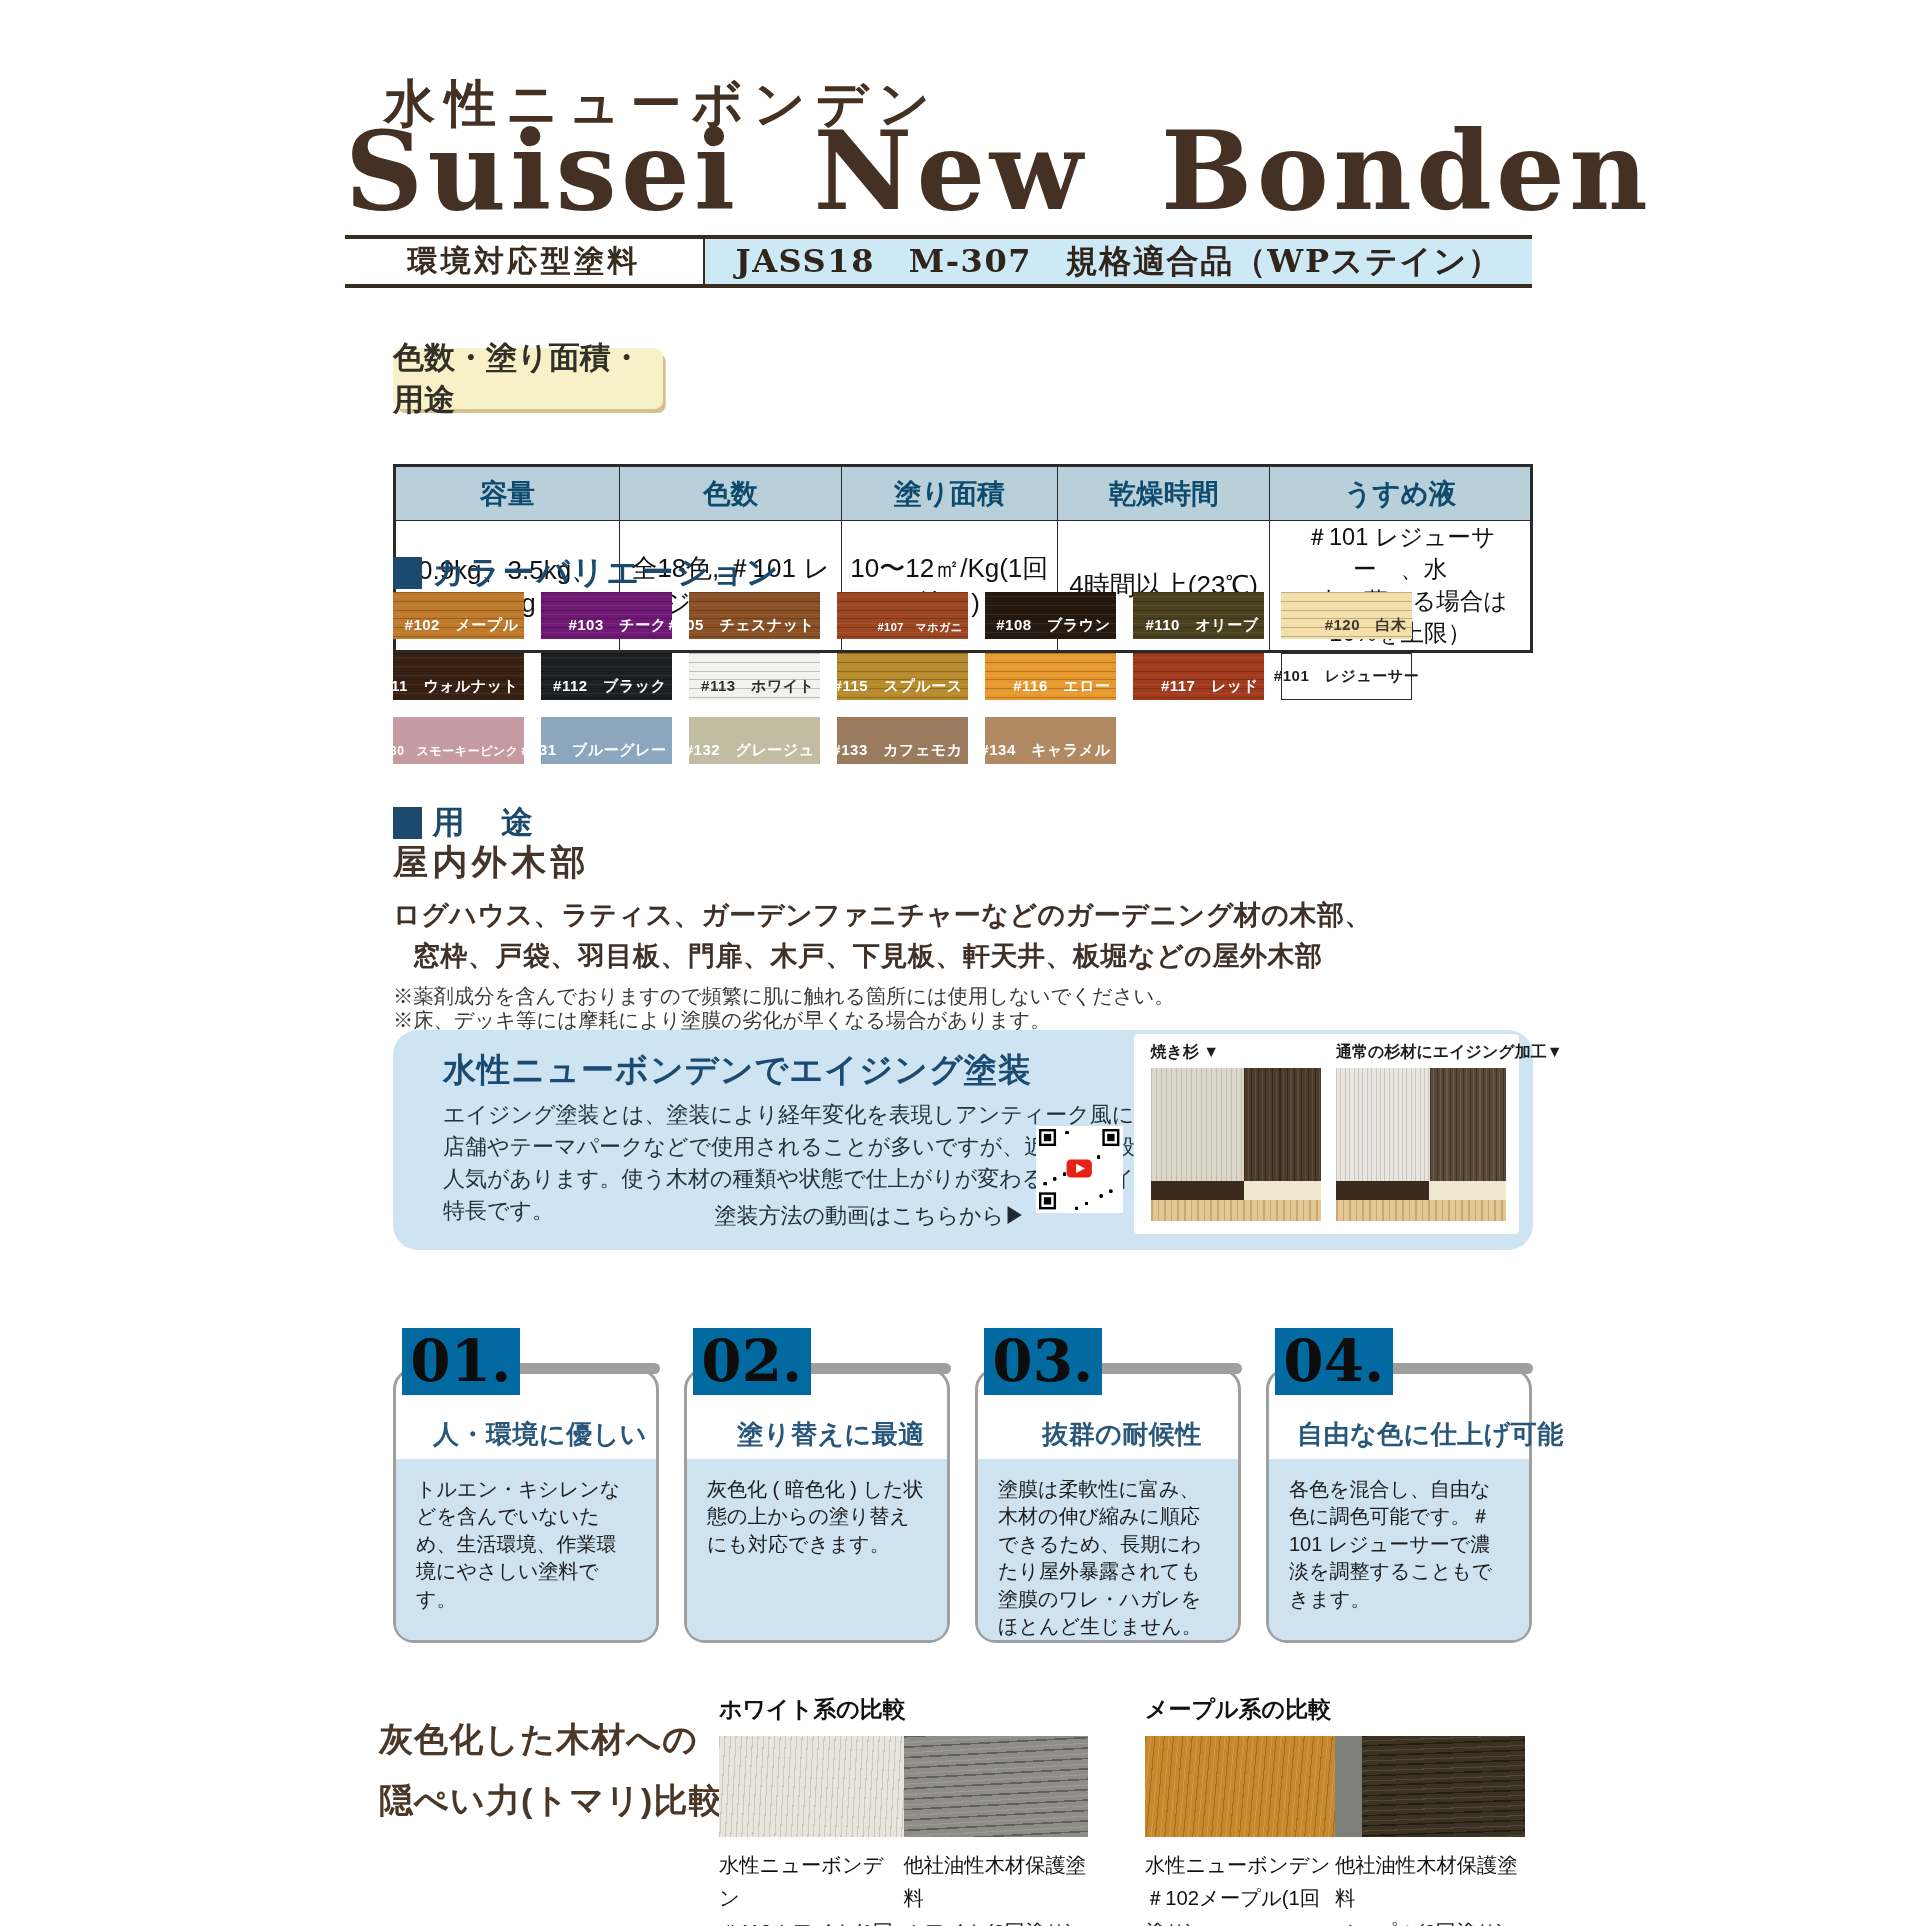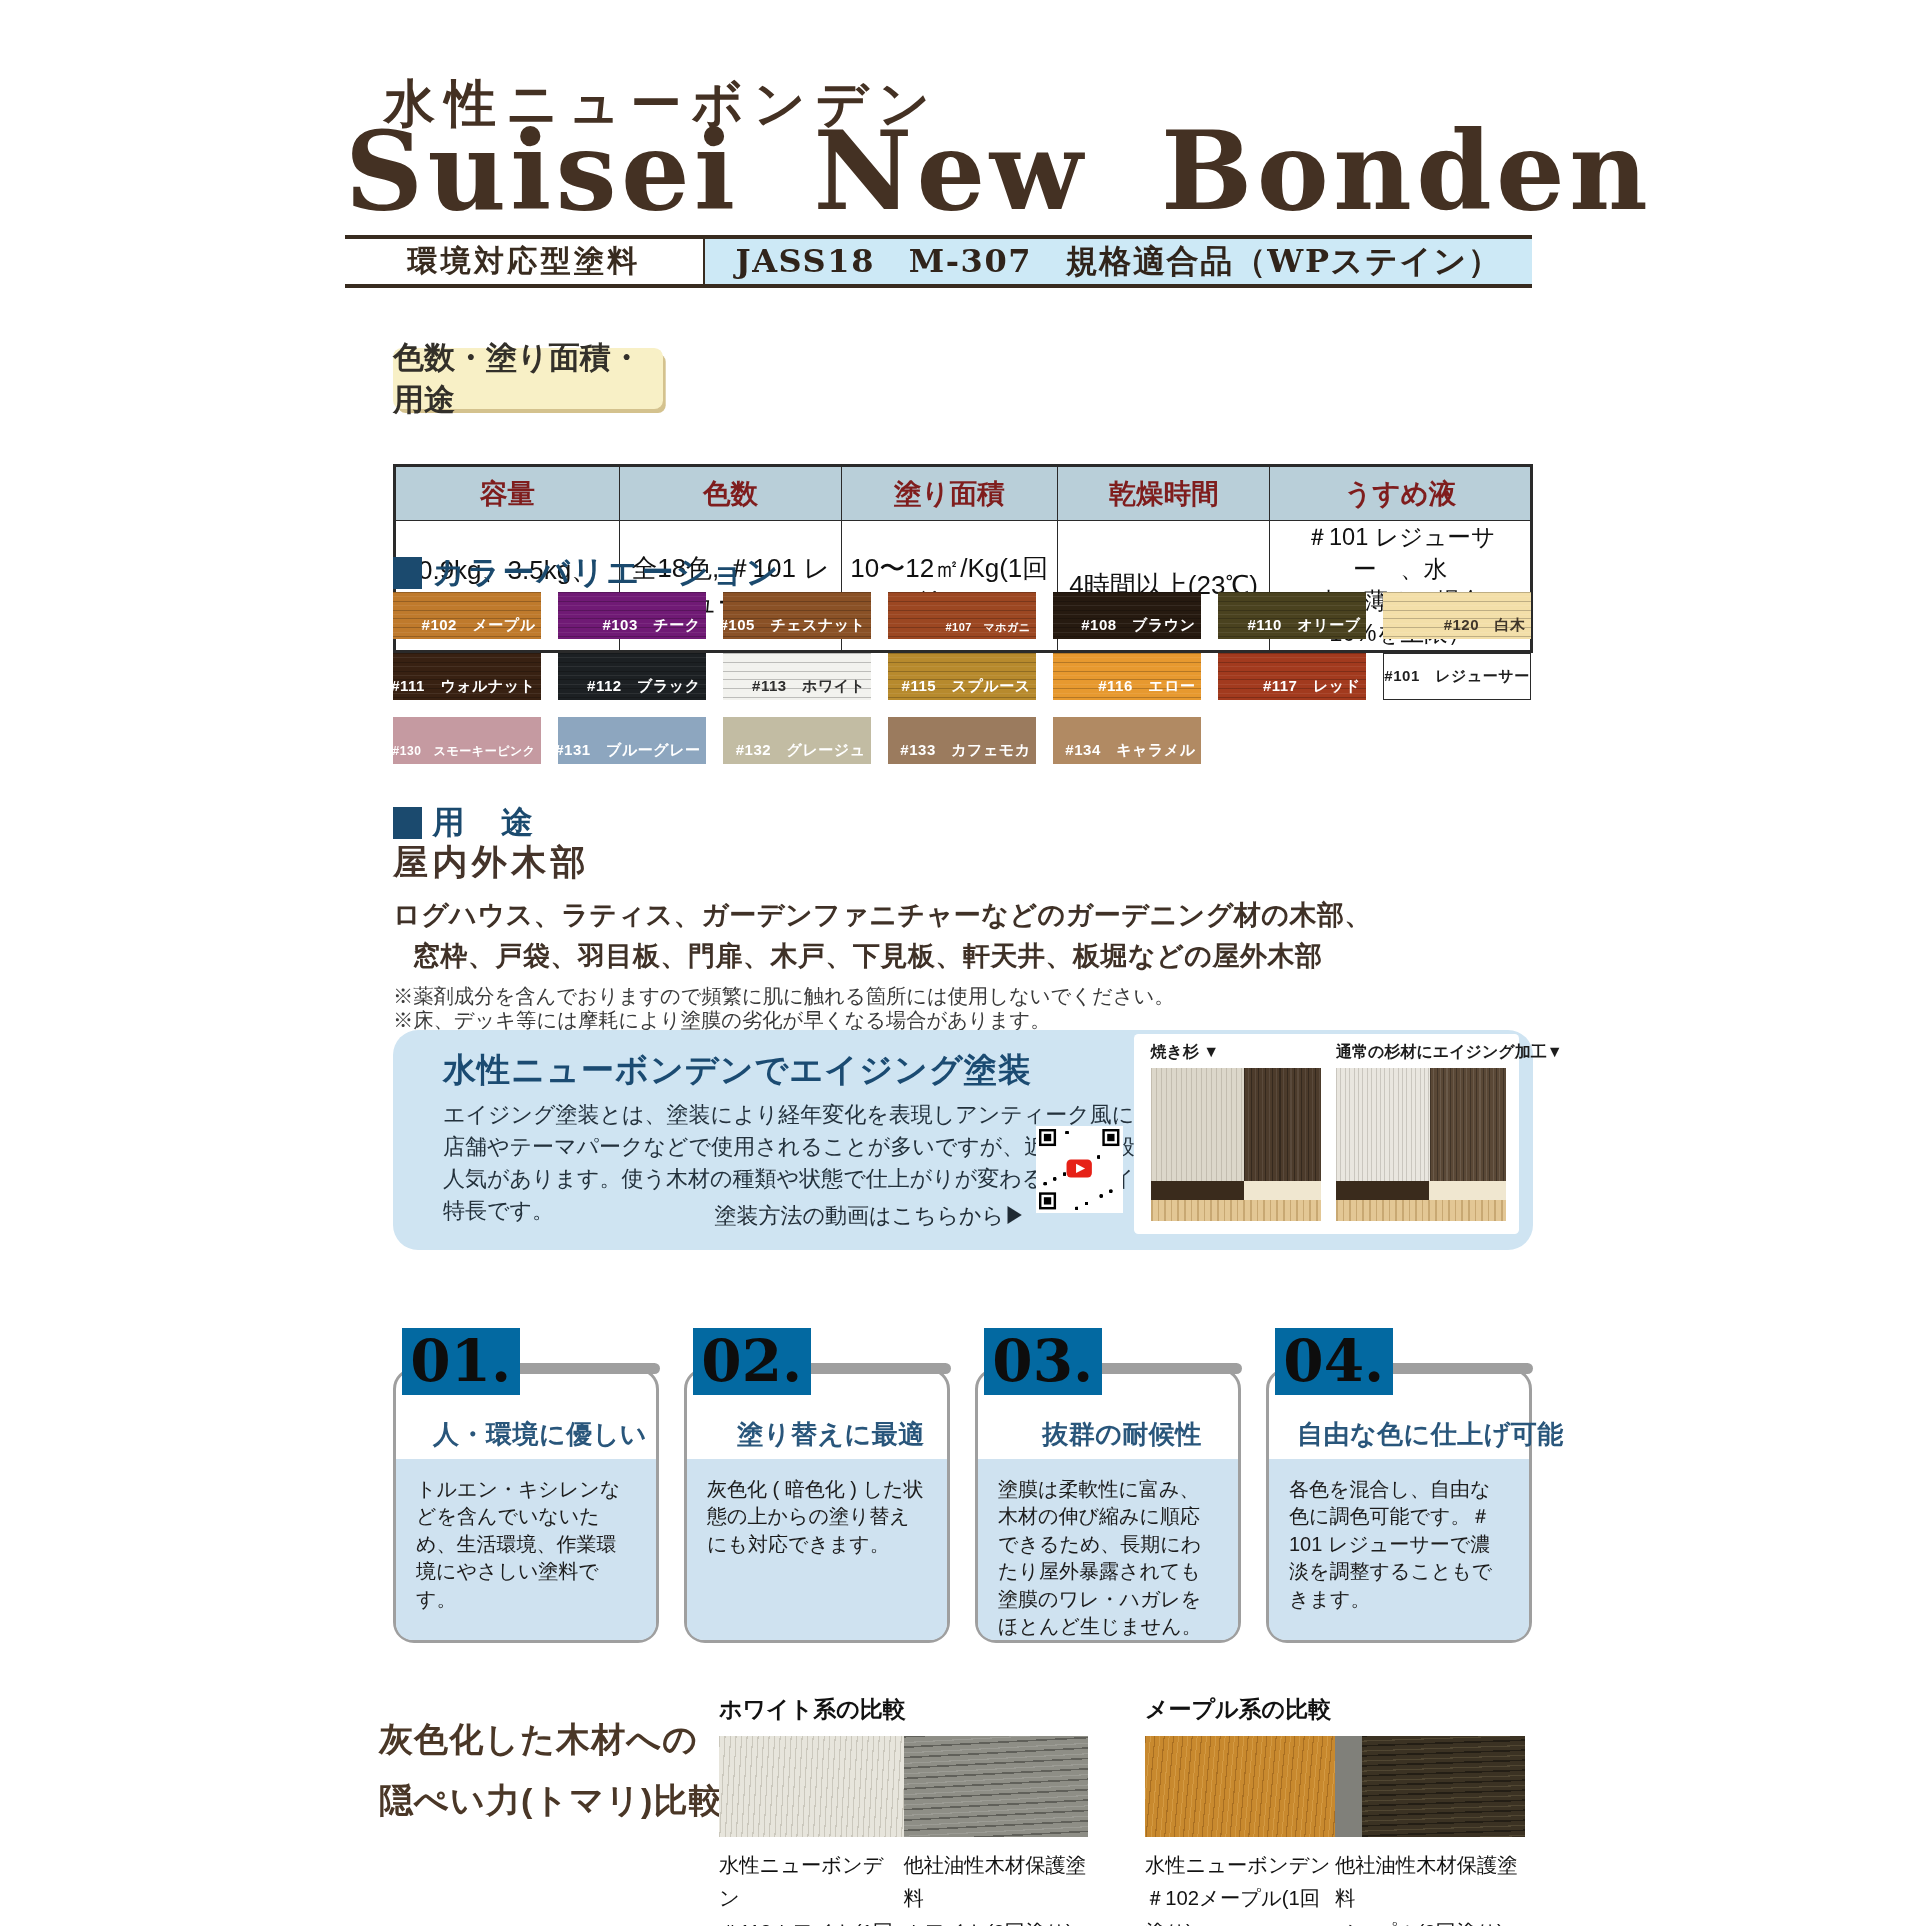--- a/index.html
+++ b/index.html
@@ -14,36 +14,36 @@
   .bar-left{width:358px;background:#ffffff;display:flex;align-items:center;justify-content:center;font-size:30px;font-weight:bold;color:#382b1f;letter-spacing:3.3px;}
   .bar-right{flex:1;background:#cde9f6;border-left:2.7px solid #382b1f;display:flex;align-items:center;justify-content:center;font-family:"DejaVu Serif","Liberation Serif",serif;font-weight:bold;font-size:32px;color:#30241b;letter-spacing:1.6px;}
 
   
   .badge{background:#f8f0c6;border-radius:8.8px;box-shadow:3.8px 5px 0 -1.1px #d4c28e;display:flex;align-items:center;justify-content:center;color:#33302a;font-weight:bold;}
   #badge-spec{left:393px;top:348px;width:270px;height:61px;font-size:31px;}
   #badge-features{left:393px;top:1289px;width:270px;height:55px;font-size:31px;}
 
   
   .spec-table{left:393px;top:464px;width:1140px;border-collapse:collapse;table-layout:fixed;border:3.3px solid #2a2a2a;}
-  .spec-table th{background:#b9cfd9;border:1.6px solid #2a2a2a;height:51px;font-size:27.5px;font-weight:bold;color:#7f1d1d;}
+  .spec-table th{background:#b9cfd9;border:1.6px solid #2a2a2a;height:51px;font-size:27.5px;font-weight:bold;color:#0c4a6e;}
   .spec-table td{border:1.6px solid #2a2a2a;height:82px;font-size:26px;text-align:center;color:#111;background:#fff;}
   .spec-table td.small{font-size:23.6px;line-height:1.35;}
 
   
   .blue-heading{display:flex;align-items:center;gap:11px;font-size:32px;font-weight:bold;color:#1b4a6e;letter-spacing:2.2px;}
   .blue-heading .sq{width:28.6px;height:32px;background:#1b4a6e;flex:0 0 auto;}
   #colors-heading{left:393px;top:551px;}
   #usage-heading{left:393px;top:801px;}
 
   
   .swatch-row{left:393px;display:flex;gap:17px;}
   #swatch-row-1{top:592px;}
   #swatch-row-2{top:653px;}
   #swatch-row-3{top:717px;}
-  .swatch{width:148px;height:47px;position:relative;box-sizing:border-box;}
+  .swatch{width:131px;height:47px;position:relative;box-sizing:border-box;}
   .swatch.grain::after{content:"";position:absolute;inset:0;background:repeating-linear-gradient(180deg,rgba(0,0,0,0.22) 0 1.1px,rgba(0,0,0,0) 1.1px 4.4px,rgba(255,255,255,0.07) 4.4px 5.5px,rgba(0,0,0,0) 5.5px 8.8px);}
   .swatch.outlined{border:1.6px solid #2a2a2a;}
   .swatch .label{position:absolute;bottom:4.4px;right:5.5px;font-weight:bold;z-index:2;white-space:nowrap;letter-spacing:0.5px;}
   .swatch.outlined .label{left:0;right:0;top:0;bottom:0;display:flex;align-items:center;justify-content:center;}
 
   
   .usage-sub{left:393px;top:839px;font-size:35px;font-weight:bold;color:#45342a;letter-spacing:4.4px;}
   .usage-line{left:393px;font-size:27px;font-weight:bold;color:#3f3127;letter-spacing:0.5px;}
   #usage-line1{top:897px;}
   #usage-line2{top:938px;margin-left:20px;}

